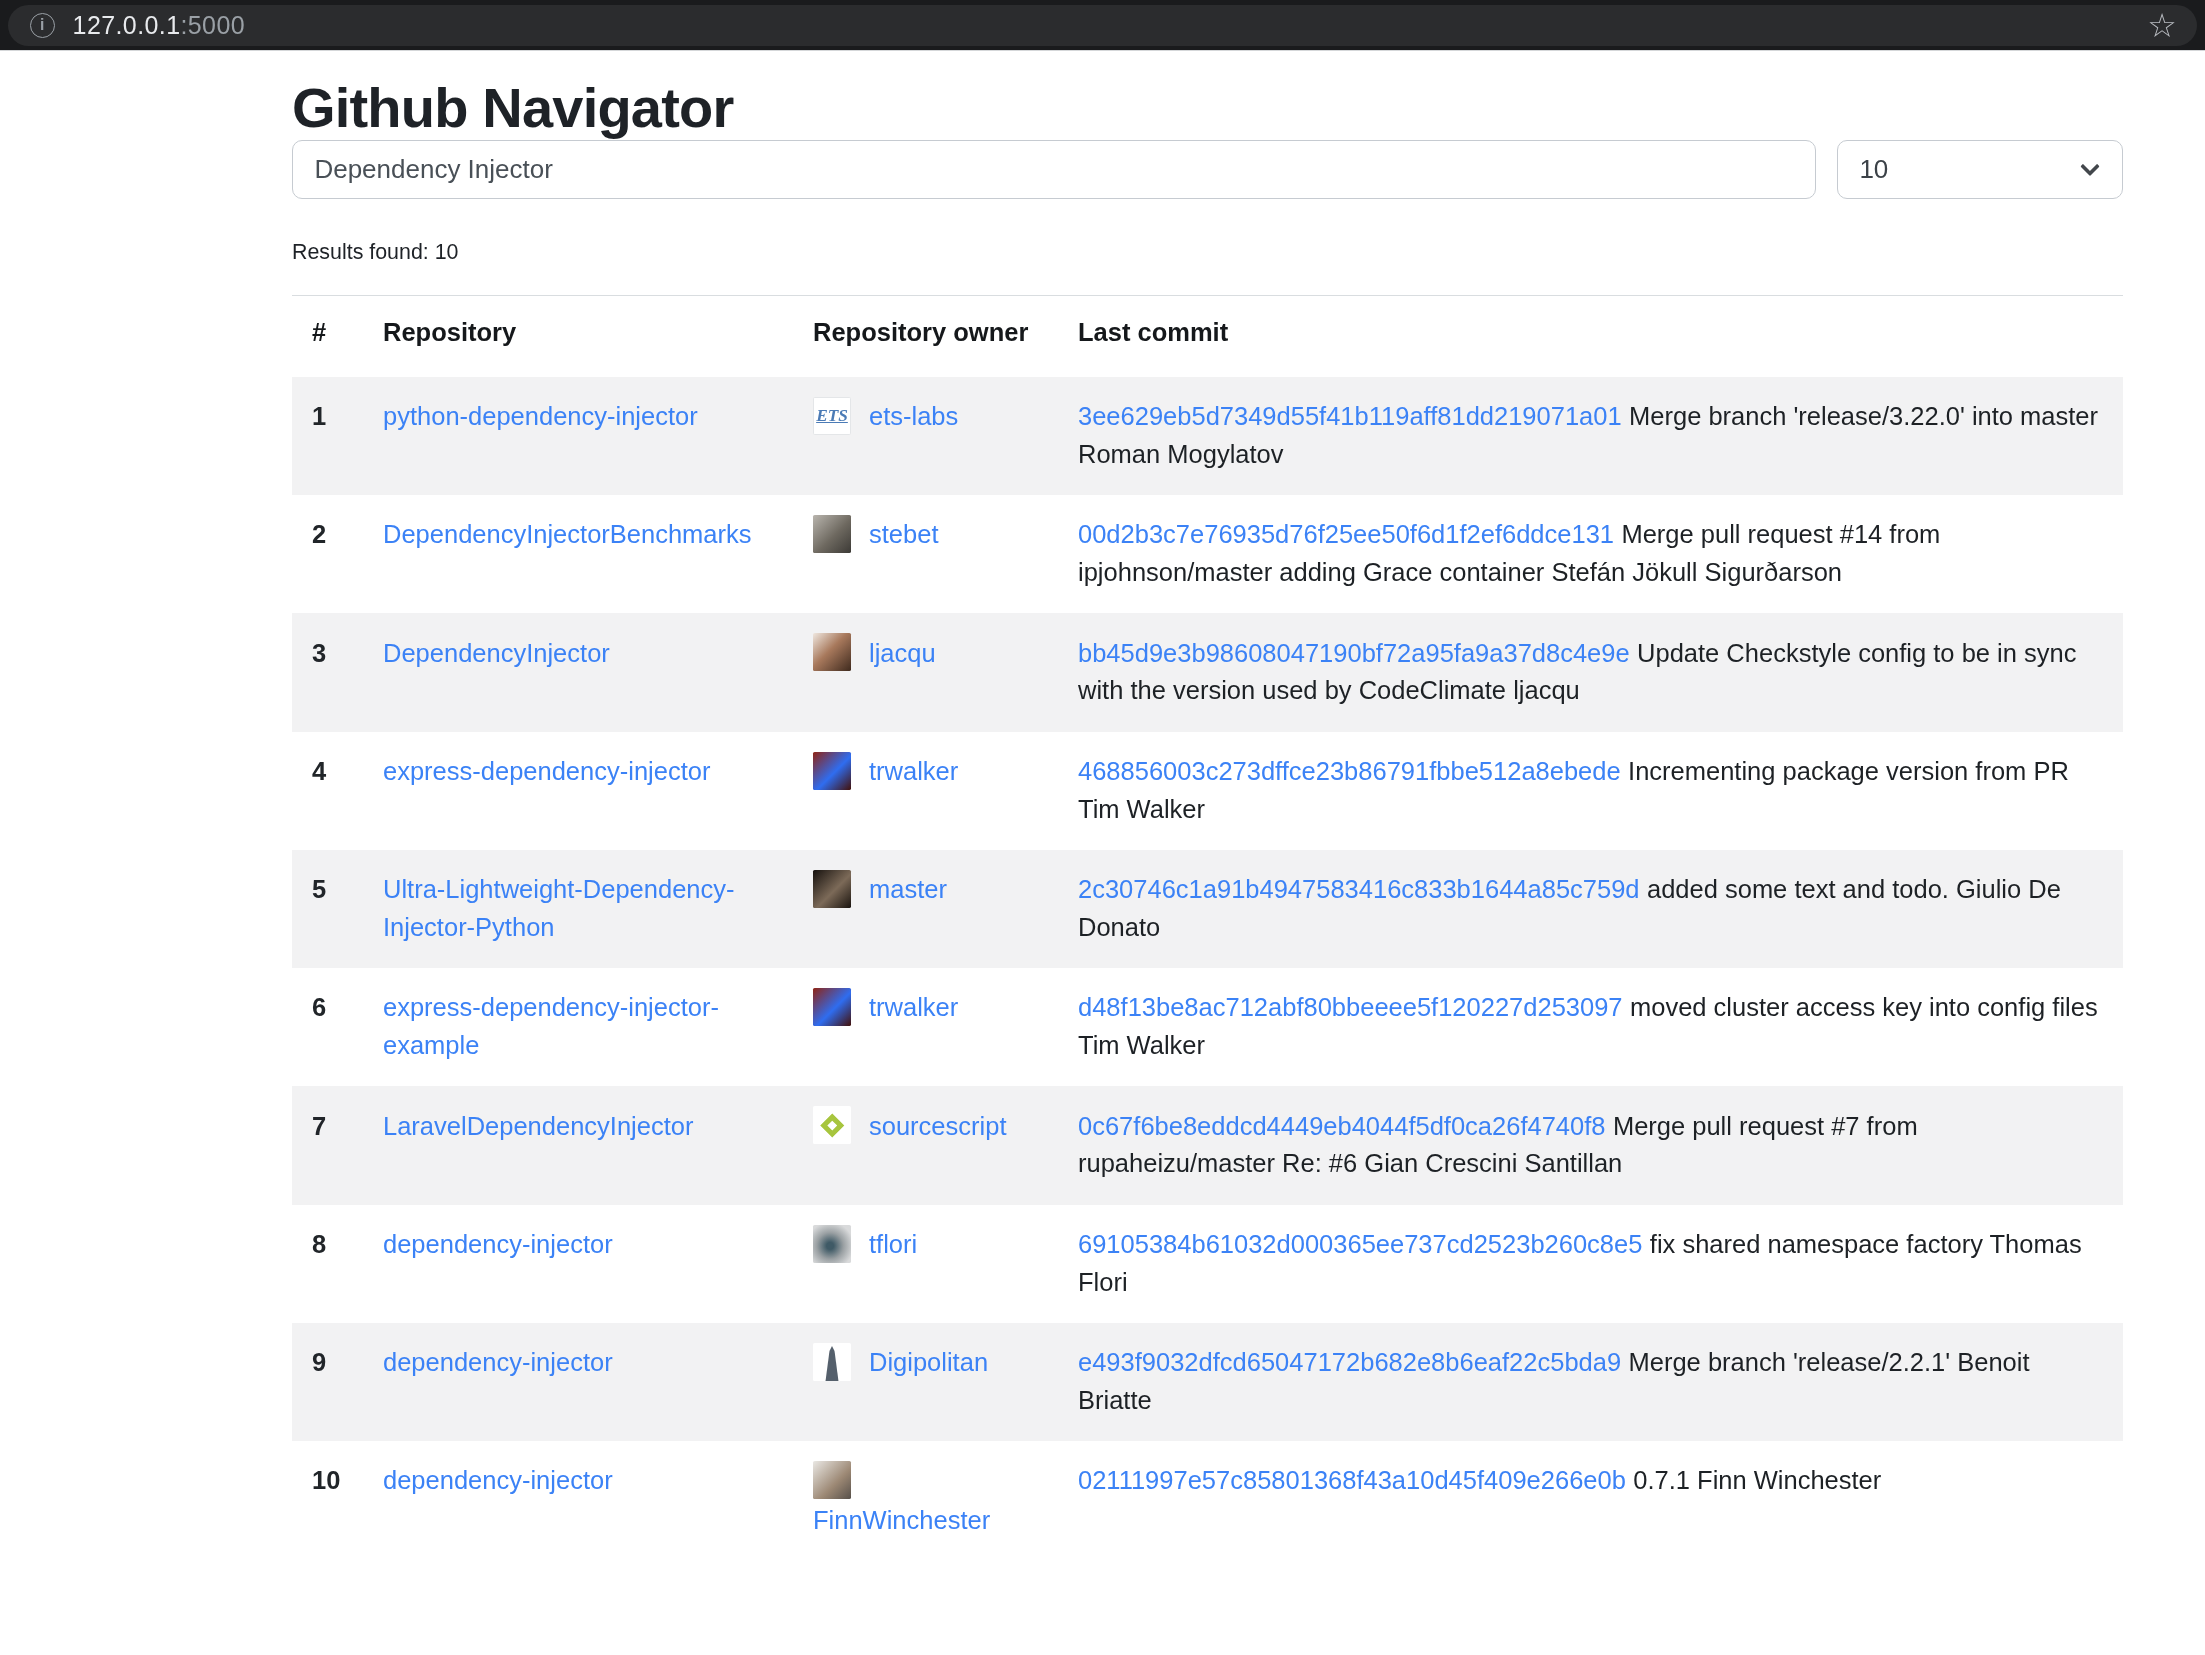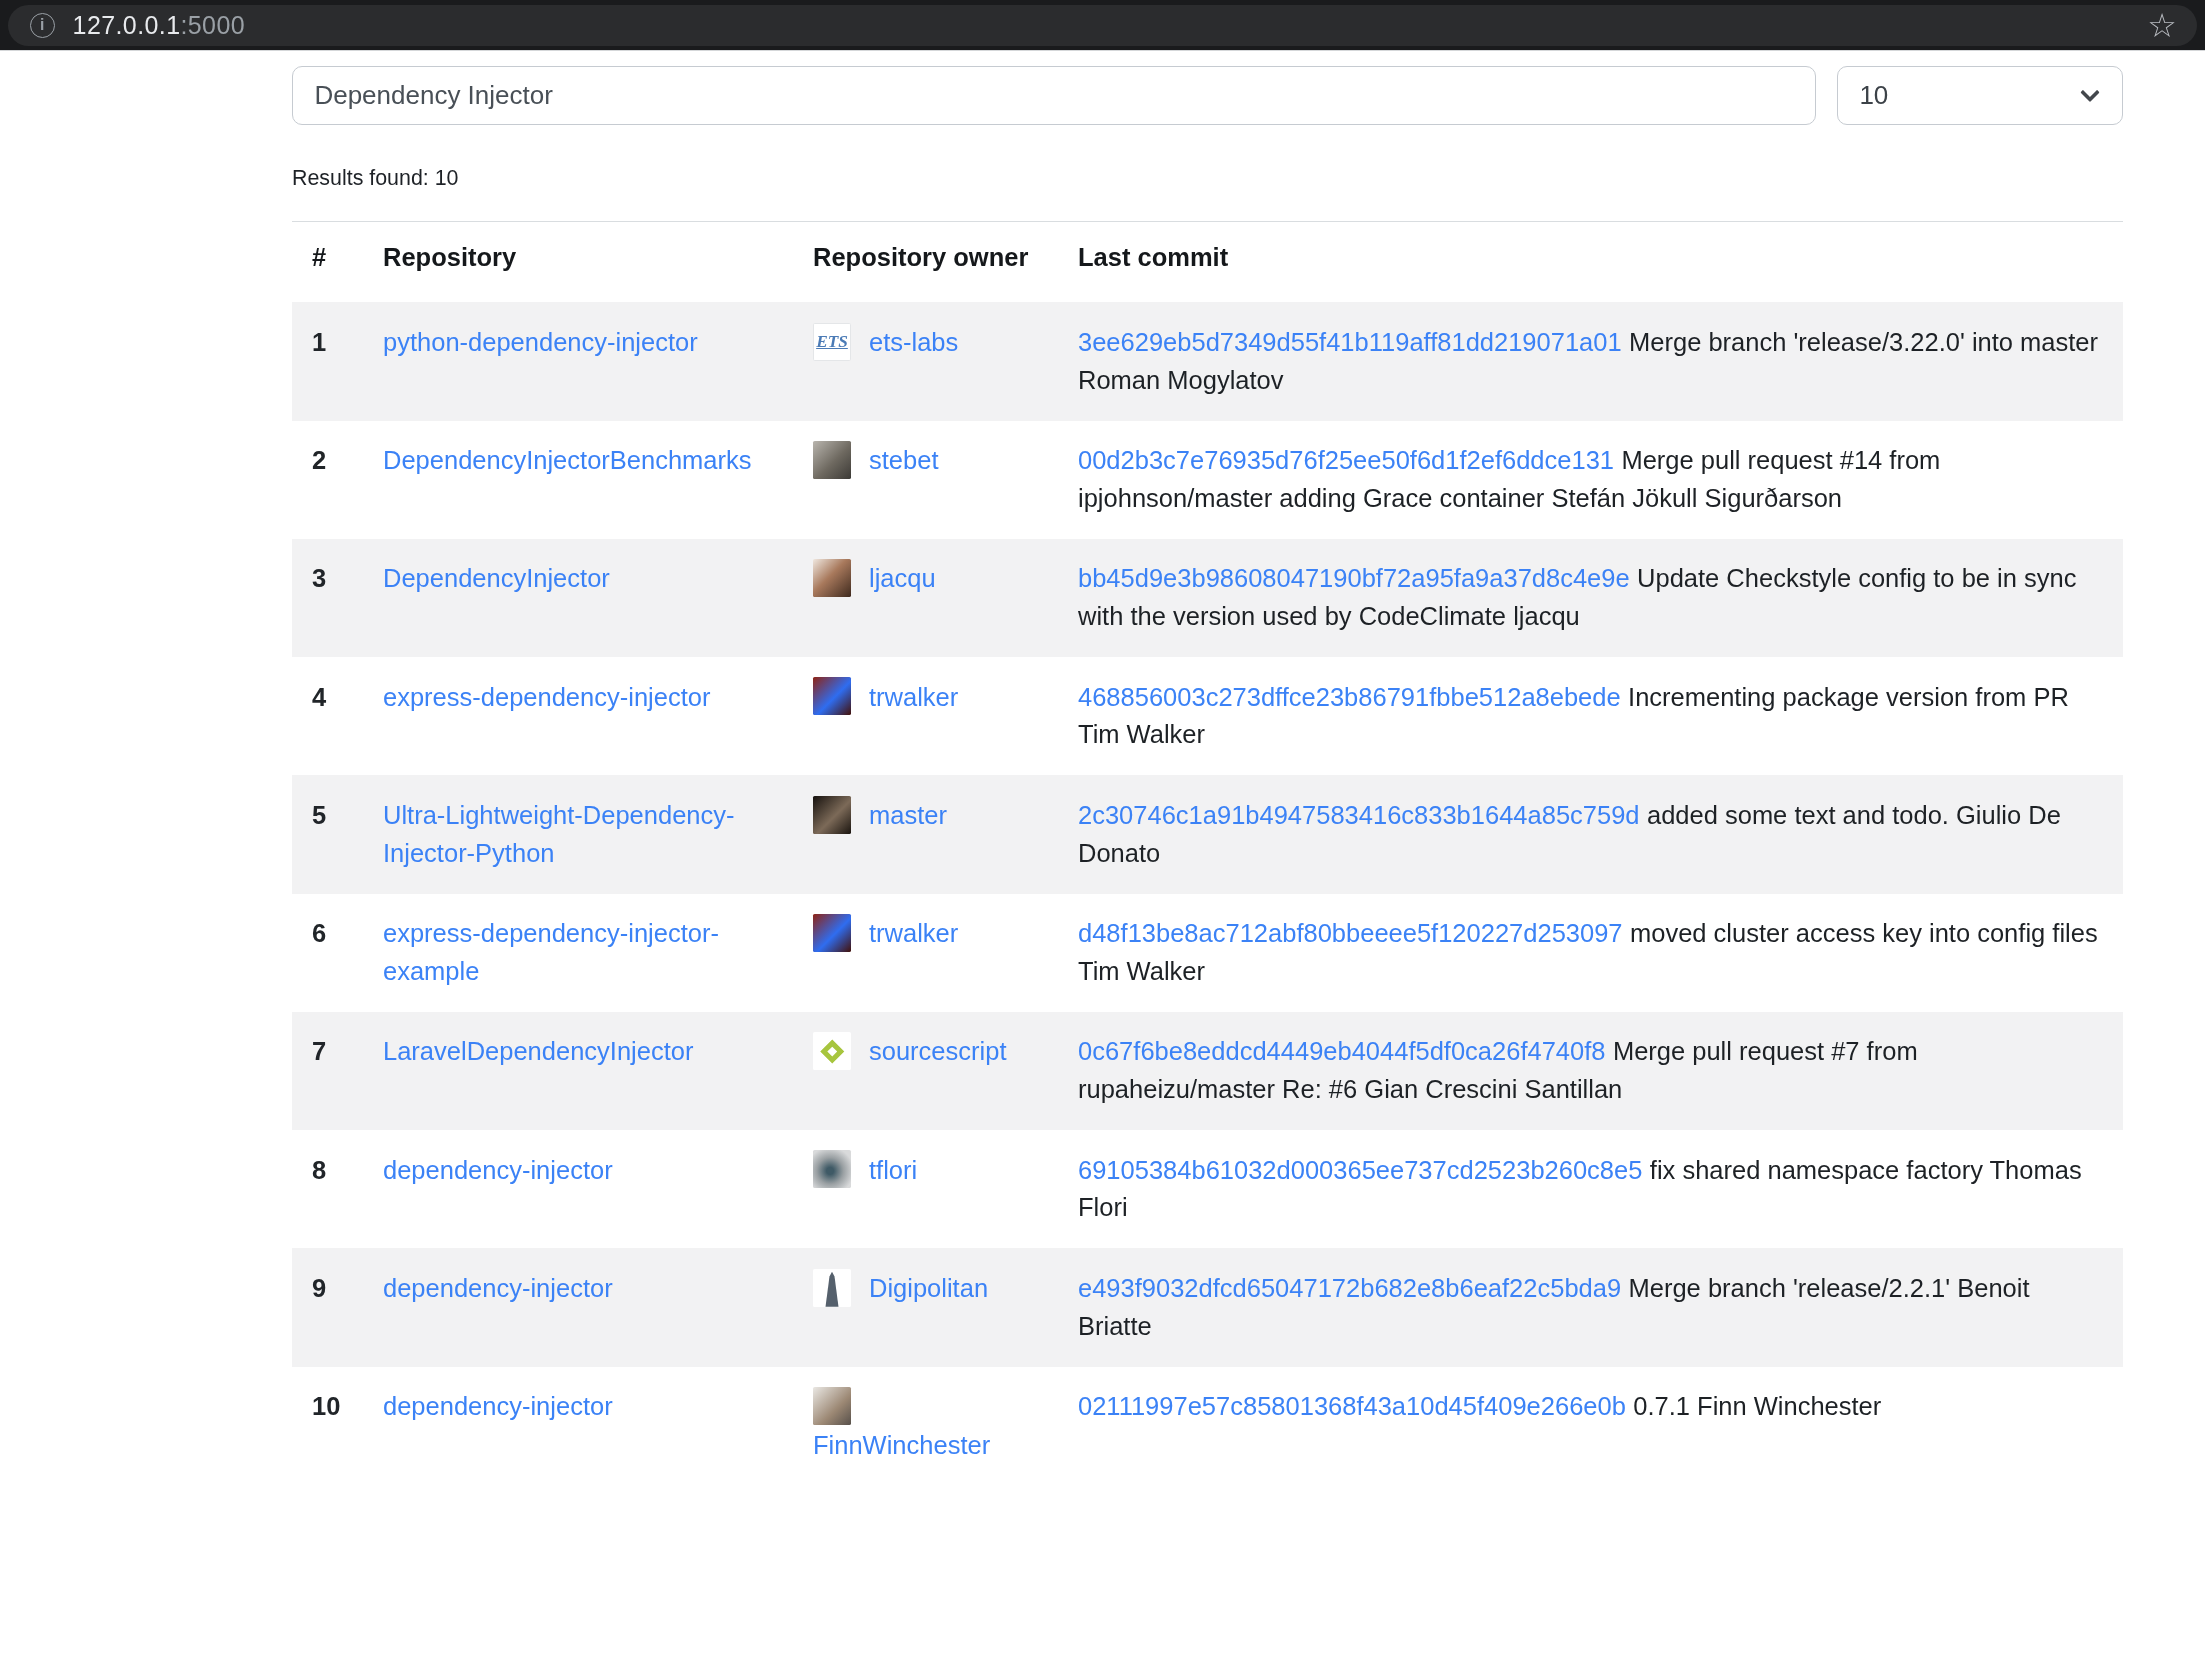--- a/index.html
+++ b/index.html
@@ -23,21 +23,21 @@
   .url .port{color:var(--muted)}
   .star{margin-left:auto;color:#b9bcc1;font-size:33px;line-height:1}
 
   
   .container{margin-left:292px;width:1831px}
   h1{font-size:56px;font-weight:600;letter-spacing:-0.8px;margin-top:25px;line-height:1.15;color:#1e2227}
 
   .controls-labels{display:flex;margin-top:46px;font-size:26px}
   .controls-labels .left{flex:1}
   .controls-labels .right{width:286px;margin-left:20.6px}
-  .controls-inputs{display:flex;margin-top:15px}
+  .controls-inputs{display:flex;margin-top:0}
   .search-input{flex:1;height:59px;border:0.8px solid var(--border);border-radius:10px;font-size:26px;color:#495057;
     padding:0 21.4px;font-family:"Liberation Sans","DejaVu Sans",sans-serif;outline:none;background:#fff}
   .limit-select{width:286px;height:59px;margin-left:20.6px;border:0.8px solid var(--border);border-radius:10px;
     display:flex;align-items:center;justify-content:space-between;padding:0 25px 0 21.4px;font-size:26px;color:#3c4248;cursor:default;background:#fff}
   .chevron{width:14px;height:14px;border-right:4.1px solid #43474c;border-bottom:4.1px solid #43474c;transform:rotate(45deg) translate(-2.5px,-2.5px);border-radius:1.6px}
 
   .results{margin-top:41px;font-size:21.4px;color:#1e2227}
   hr{border:none;border-top:0.8px solid #d9dde0;margin-top:30px}
 
   
@@ -62,20 +62,21 @@
 
 <div class="chrome">
   <div class="omnibox">
     <span class="info-icon">i</span>
     <span class="url"><span class="host">127.0.0.1</span><span class="port">:5000</span></span>
     <span class="star">☆</span>
   </div>
 </div>
 
 <div class="container">
+  <h1>Github Navigator</h1>
 
 
   <div class="controls-inputs">
     <input class="search-input" type="text" value="Dependency Injector" style="">
     <div class="limit-select">
       <span>10</span>
       <span class="chevron"></span>
     </div>
   </div>
 

